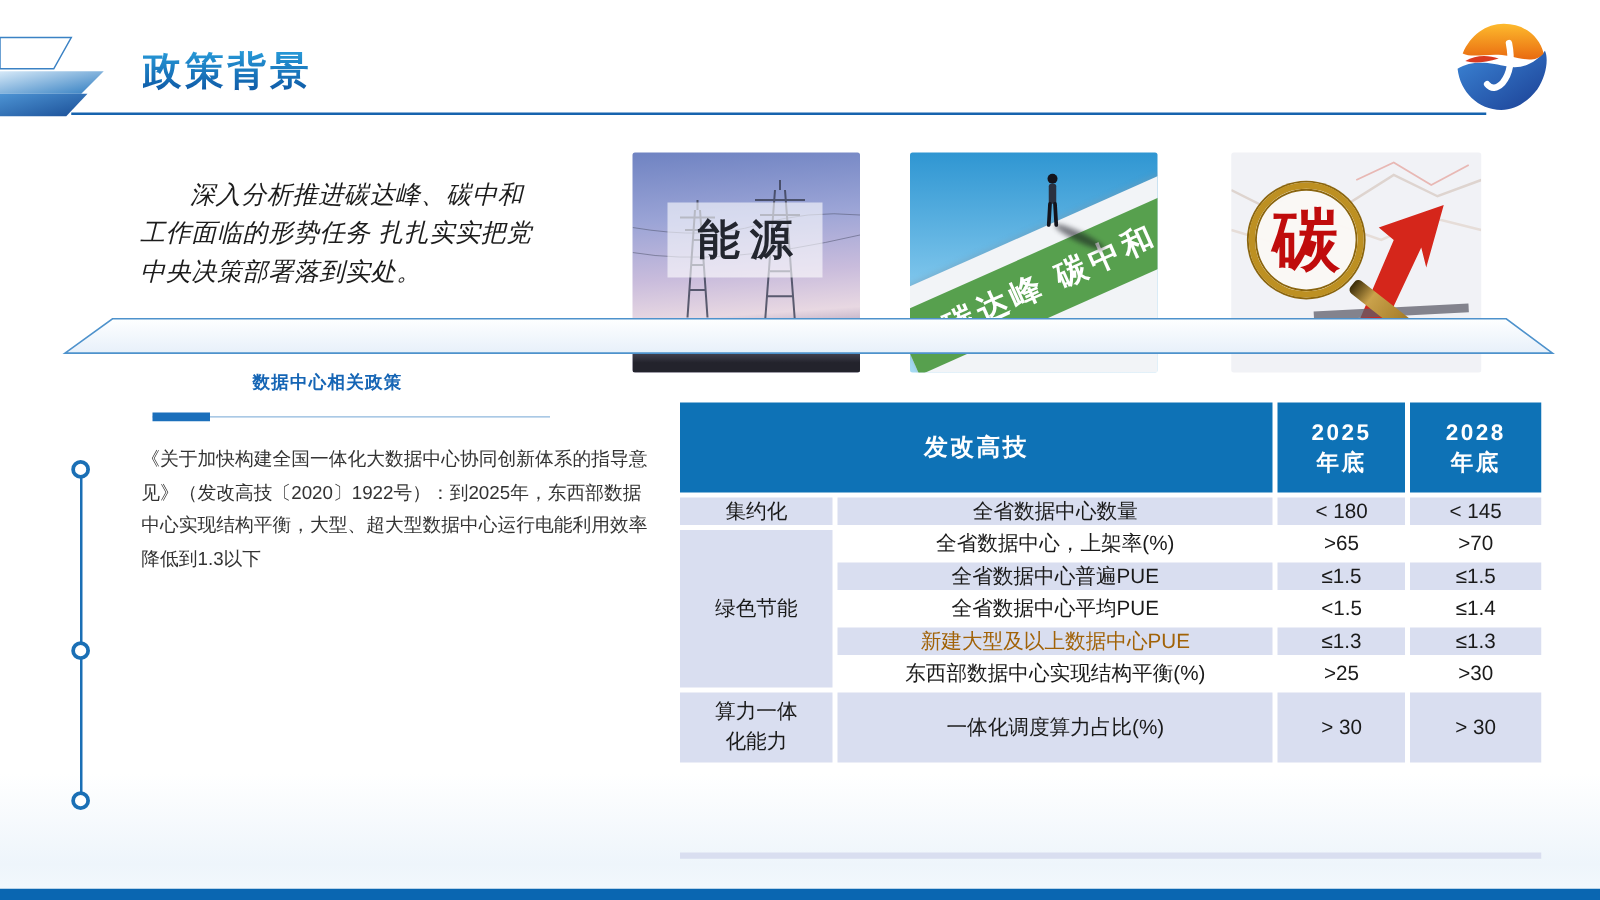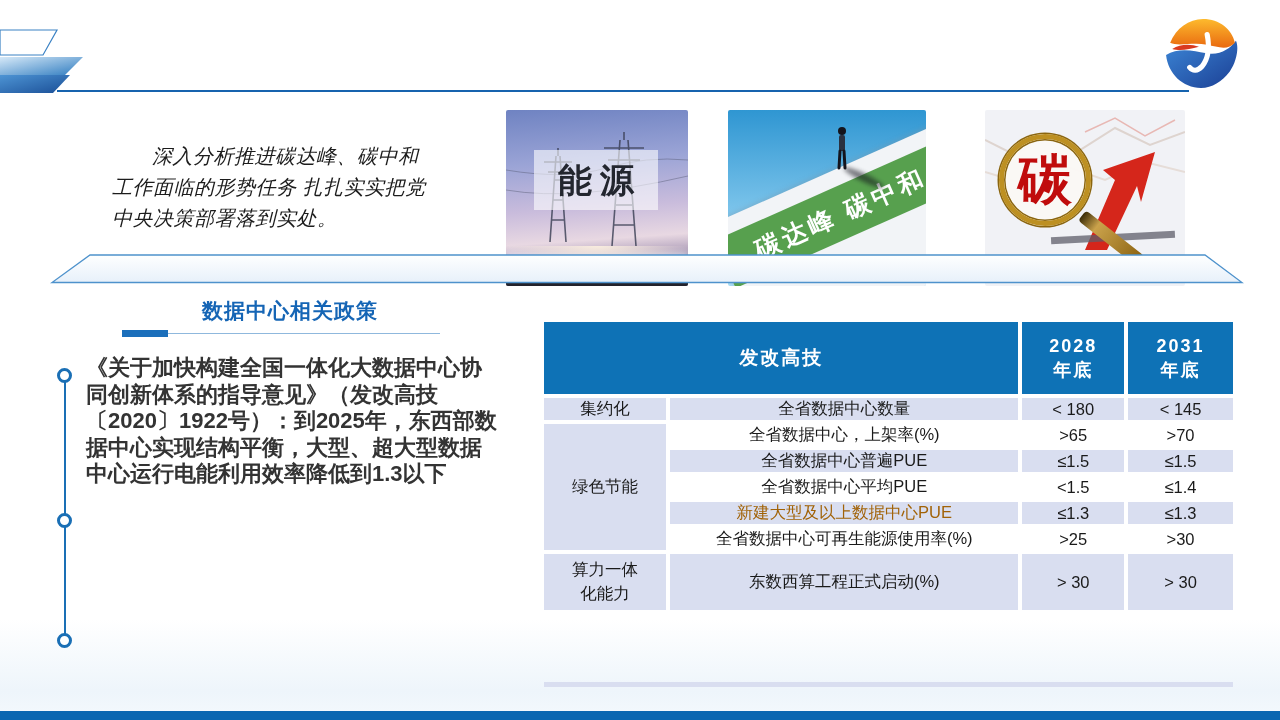--- a/index.html
+++ b/index.html
@@ -16,21 +16,21 @@
     -webkit-background-clip:text;background-clip:text;color:#1470be;-webkit-text-fill-color:transparent;
   }
   .hdr-line{position:absolute;left:57px;top:90px;width:1132px;height:2px;background:#1663ae;}
   .logo{position:absolute;left:1164px;top:16px;width:74px;height:74px;}
   
   .intro{
     position:absolute;left:112px;top:141px;width:318px;
     font-size:20px;line-height:31px;color:#1c1c1c;text-indent:2em;letter-spacing:.5px;font-style:italic;
   }
   
-  .img-card{position:absolute;top:110px;height:176px;overflow:hidden;border-radius:2px;}
+  .img-card{position:absolute;top:122px;height:176px;overflow:hidden;border-radius:2px;}
   .img-energy{left:506px;width:182px;
     background:linear-gradient(176deg,#6f83c2 0%,#9ba4d6 30%,#c9bcdc 55%,#e8d8e2 72%,#b8a8c0 80%,#8d88a0 86%);}
   .img-energy::after{content:"";position:absolute;left:0;bottom:18px;width:100%;height:22px;
     background:radial-gradient(ellipse at 50% 0%,rgba(255,243,224,.85),rgba(255,243,224,0) 70%);}
   .energy-ground{position:absolute;left:0;bottom:0;width:100%;height:26px;
     background:linear-gradient(180deg,#6e6b80 0%,#23232c 70%);}
   .energy-mist{position:absolute;left:0;bottom:22px;width:100%;height:12px;
     background:rgba(236,231,243,.7);filter:blur(3px);}
   .energy-label{
     position:absolute;left:28px;top:40px;width:124px;height:60px;line-height:60px;text-align:center;
@@ -49,28 +49,28 @@
     border:5px solid #bd9022;background:rgba(250,248,245,.97);box-sizing:border-box;
     box-shadow:0 0 0 1.5px #8a650f, inset 0 0 0 1.5px #8a650f;
     display:flex;align-items:center;justify-content:center;}
   .lens-char{font-size:54px;font-weight:800;color:#c00c0c;}
   .lens-handle{position:absolute;left:97px;top:99px;width:74px;height:13px;border-radius:4px;
     background:linear-gradient(90deg,#3a2c08 0%,#caa24b 25%,#8a6210 100%);
     transform:rotate(38deg);transform-origin:left center;}
   
   .trap{position:absolute;left:0;top:250px;}
   
-  .policy-heading{position:absolute;left:202px;top:297px;font-size:21px;font-weight:800;color:#1565b5;letter-spacing:1px;}
+  .policy-heading{position:absolute;left:202px;top:297px;font-size:14px;font-weight:800;color:#1565b5;letter-spacing:1px;}
   .accent-thick{position:absolute;left:122px;top:330px;width:46px;height:7px;background:#1b6fbb;}
   .accent-thin{position:absolute;left:122px;top:333px;width:318px;height:1px;background:#8fb8dd;}
   .tl-line{position:absolute;left:64px;top:376px;width:2px;height:264px;background:#1a6fb5;}
   .tl-dot{position:absolute;left:57px;width:15px;height:15px;border-radius:50%;
     border:3.5px solid #1a6fb5;background:#ffffff;box-sizing:border-box;}
   .dot1{top:368px;} .dot2{top:513px;} .dot3{top:633px;}
-  .policy-item{position:absolute;left:86px;width:412px;font-size:22px;line-height:26.5px;color:#333333;white-space:pre-line;font-weight:bold;}
+  .policy-item{position:absolute;left:113px;width:412px;font-size:15px;line-height:26.5px;color:#333333;white-space:pre-line;}
   .it1{top:355px;} .it2{top:505px;} .it3{top:623px;}
   
   .kpi-table{position:absolute;left:540px;top:318px;width:697px;
     border-collapse:separate;border-spacing:4px;table-layout:fixed;}
   .kpi-table th,.kpi-table td{padding:0;text-align:center;vertical-align:middle;}
   .th-blue{background:#0e72b6;color:#ffffff;}
   .kpi-table th{height:72px;font-size:19px;font-weight:800;letter-spacing:2px;}
   .yr-line{display:block;line-height:1.35;font-size:18px;letter-spacing:2px;}
   .kpi-table td{height:21px;font-size:16.5px;color:#1a1a1a;}
   .row-tall td{height:56px;}
@@ -96,20 +96,21 @@
       <linearGradient id="gdark" x1="0" y1="0" x2="1" y2="1">
         <stop offset="0" stop-color="#4d94d4"></stop>
           <stop offset="1" stop-color="#1a4e96"></stop>
       </linearGradient>
     </defs>
     <path d="M0 5 L57 5 L43 30 L0 30 Z" fill="#ffffff" stroke="#3b82c4" stroke-width="1.2"></path>
     <path d="M0 32 L83 32 L65 50 L0 50 Z" fill="url(#gmid)"></path>
     <path d="M0 50 L70 50 L53 68 L0 68 Z" fill="url(#gdark)"></path>
   </svg>
 
+  <div class="page-title">政策背景</div>
   <div class="hdr-line"></div>
 
   <svg class="logo" viewBox="0 0 72 72">
     <defs>
       <linearGradient id="lgBlue" x1="0" y1="0" x2="1" y2="1">
         <stop offset="0" stop-color="#3c86d6"></stop>
           <stop offset="1" stop-color="#1b3f94"></stop>
       </linearGradient>
       <linearGradient id="lgOrange" x1="0" y1="0" x2="0" y2="1">
         <stop offset="0" stop-color="#fdba2d"></stop>
@@ -192,25 +193,25 @@
     <colgroup>
       <col style="width:120px">
         <col style="width:342px">
         <col style="width:100px">
         <col style="width:103px">
     </colgroup>
     <tbody>
         <tr>
       <th class="th-blue" colspan="2">发改高技</th>
       <th class="th-blue">
-        <span class="yr-line">2028</span>
+        <span class="yr-line">2025</span>
         <span class="yr-line">年底</span>
       </th>
       <th class="th-blue">
-        <span class="yr-line">2031</span>
+        <span class="yr-line">2028</span>
         <span class="yr-line">年底</span>
       </th>
     </tr>
     <tr>
       <td class="cat">集约化</td>
       <td class="lav">全省数据中心数量</td>
       <td class="lav">&lt; 180</td>
       <td class="lav">&lt; 145</td>
     </tr>
     <tr>
@@ -228,27 +229,27 @@
       <td>全省数据中心平均PUE</td>
       <td>&lt;1.5</td>
       <td class="red">≤1.4</td>
     </tr>
     <tr>
       <td class="lav red" style="color:#a16207">新建大型及以上数据中心PUE</td>
       <td class="lav red">≤1.3</td>
       <td class="lav">≤1.3</td>
     </tr>
     <tr>
-      <td>全省数据中心可再生能源使用率(%)</td>
+      <td>东西部数据中心实现结构平衡(%)</td>
       <td>&gt;25</td>
       <td>&gt;30</td>
     </tr>
     <tr class="row-tall">
       <td class="cat"><span class="wrap4">算力一体化能力</span></td>
-      <td class="lav">东数西算工程正式启动(%)</td>
+      <td class="lav">一体化调度算力占比(%)</td>
       <td class="lav">&gt; 30</td>
       <td class="lav">&gt; 30</td>
     </tr>
   </tbody>
     </table>
   <div class="table-bottom-strip"></div>
 
   <div class="footer-bar"></div>
 </div>
 

